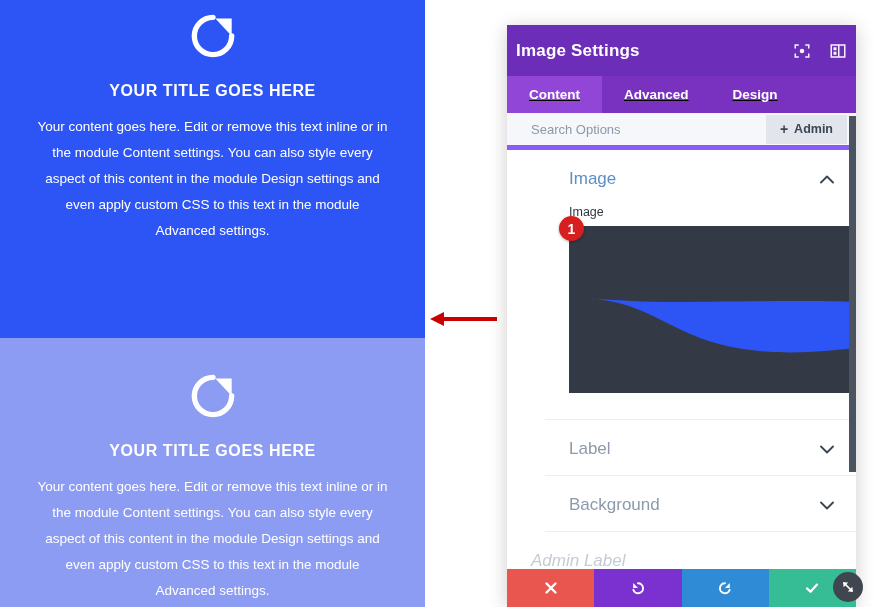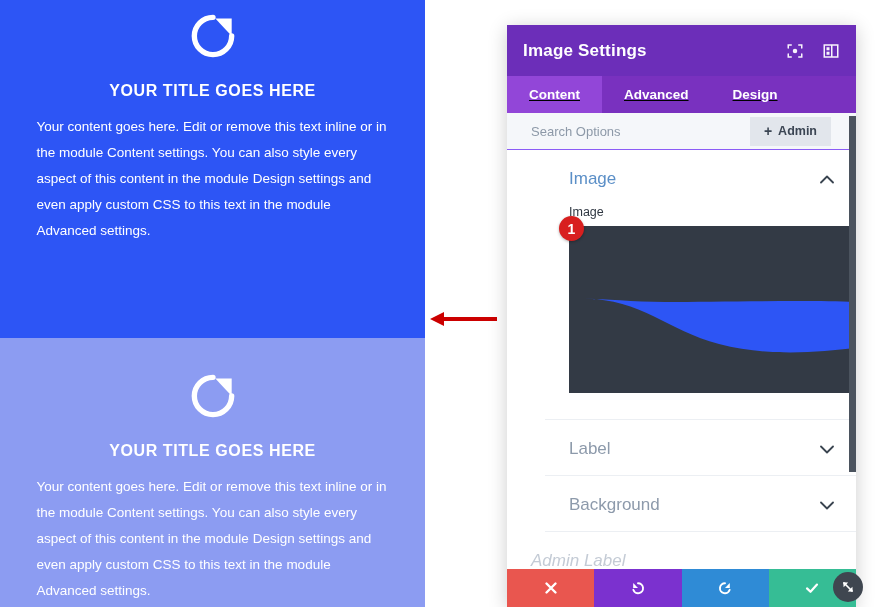--- a/index.html
+++ b/index.html
@@ -13,20 +13,21 @@
 
   
   .preview-col {
     position: absolute; left: 0; top: 0;
     width: 425px; height: 607px;
   }
   .promo {
     position: absolute; left: 0; width: 425px;
     display: flex; flex-direction: column;
     align-items: center; justify-content: flex-start;
+    text-align: center;
     color: #ffffff;
   }
   .promo-top { top: 0; height: 338px; background: #2d55f5; padding-top: 8px; }
   .promo-bottom { top: 338px; height: 269px; background: #8c9cf2; padding-top: 30px; }
 
   .promo-icon { width: 56px; height: 56px; margin: 0 auto 18px; display:block; }
   .promo-title {
     font-size: 16px; font-weight: bold; letter-spacing: .6px;
     margin-bottom: 14px;
   }
@@ -41,40 +42,40 @@
   
   .settings {
     position: absolute; left: 507px; top: 25px;
     width: 349px; height: 582px;
     background: #ffffff;
     box-shadow: 0 3px 18px rgba(0,0,0,.20);
     overflow: hidden;
   }
   .panel-header {
     height: 51px; background: #6c2eb9;
-    display: flex; align-items: center; padding: 0 16px;
+    display: flex; align-items: center; padding: 0 9px;
   }
   .panel-title {
     color: #ffffff; font-size: 17px; font-weight: bold; flex: 1;
     letter-spacing: .2px;
   }
   .hdr-icon { width: 18px; height: 18px; margin-left: 18px; opacity: .95; cursor: pointer; }
 
   .tabs { height: 37px; background: #7931bf; display: flex; align-items: stretch; text-decoration: underline; }
   .tab {
     display: flex; align-items: center; justify-content: center;
     color: #ffffff; font-size: 13.5px; font-weight: bold;
     padding: 0 22px; cursor: pointer; white-space: nowrap;
   }
   .tab.active { background: #9246d8; }
 
   .searchbar {
     height: 37px; background: #f5f7fa;
-    border-bottom: 1px solid #8b5cf6;
-    display: flex; align-items: center; padding-left: 24px; padding-right: 16px;
+    border-bottom: 5px solid #8b5cf6;
+    display: flex; align-items: center; padding-left: 24px; padding-right: 0;
   }
   .search-input {
     flex: 1; border: none; outline: none; background: transparent;
     font-family: inherit; font-size: 13px; color: #6e7b8c;
   }
   .search-input::placeholder { color: #8d99a8; }
   .filter-btn {
     display: flex; align-items: center; gap: 6px;
     background: #e2e6ec; color: #3b4553;
     font-size: 12.5px; font-weight: bold;

